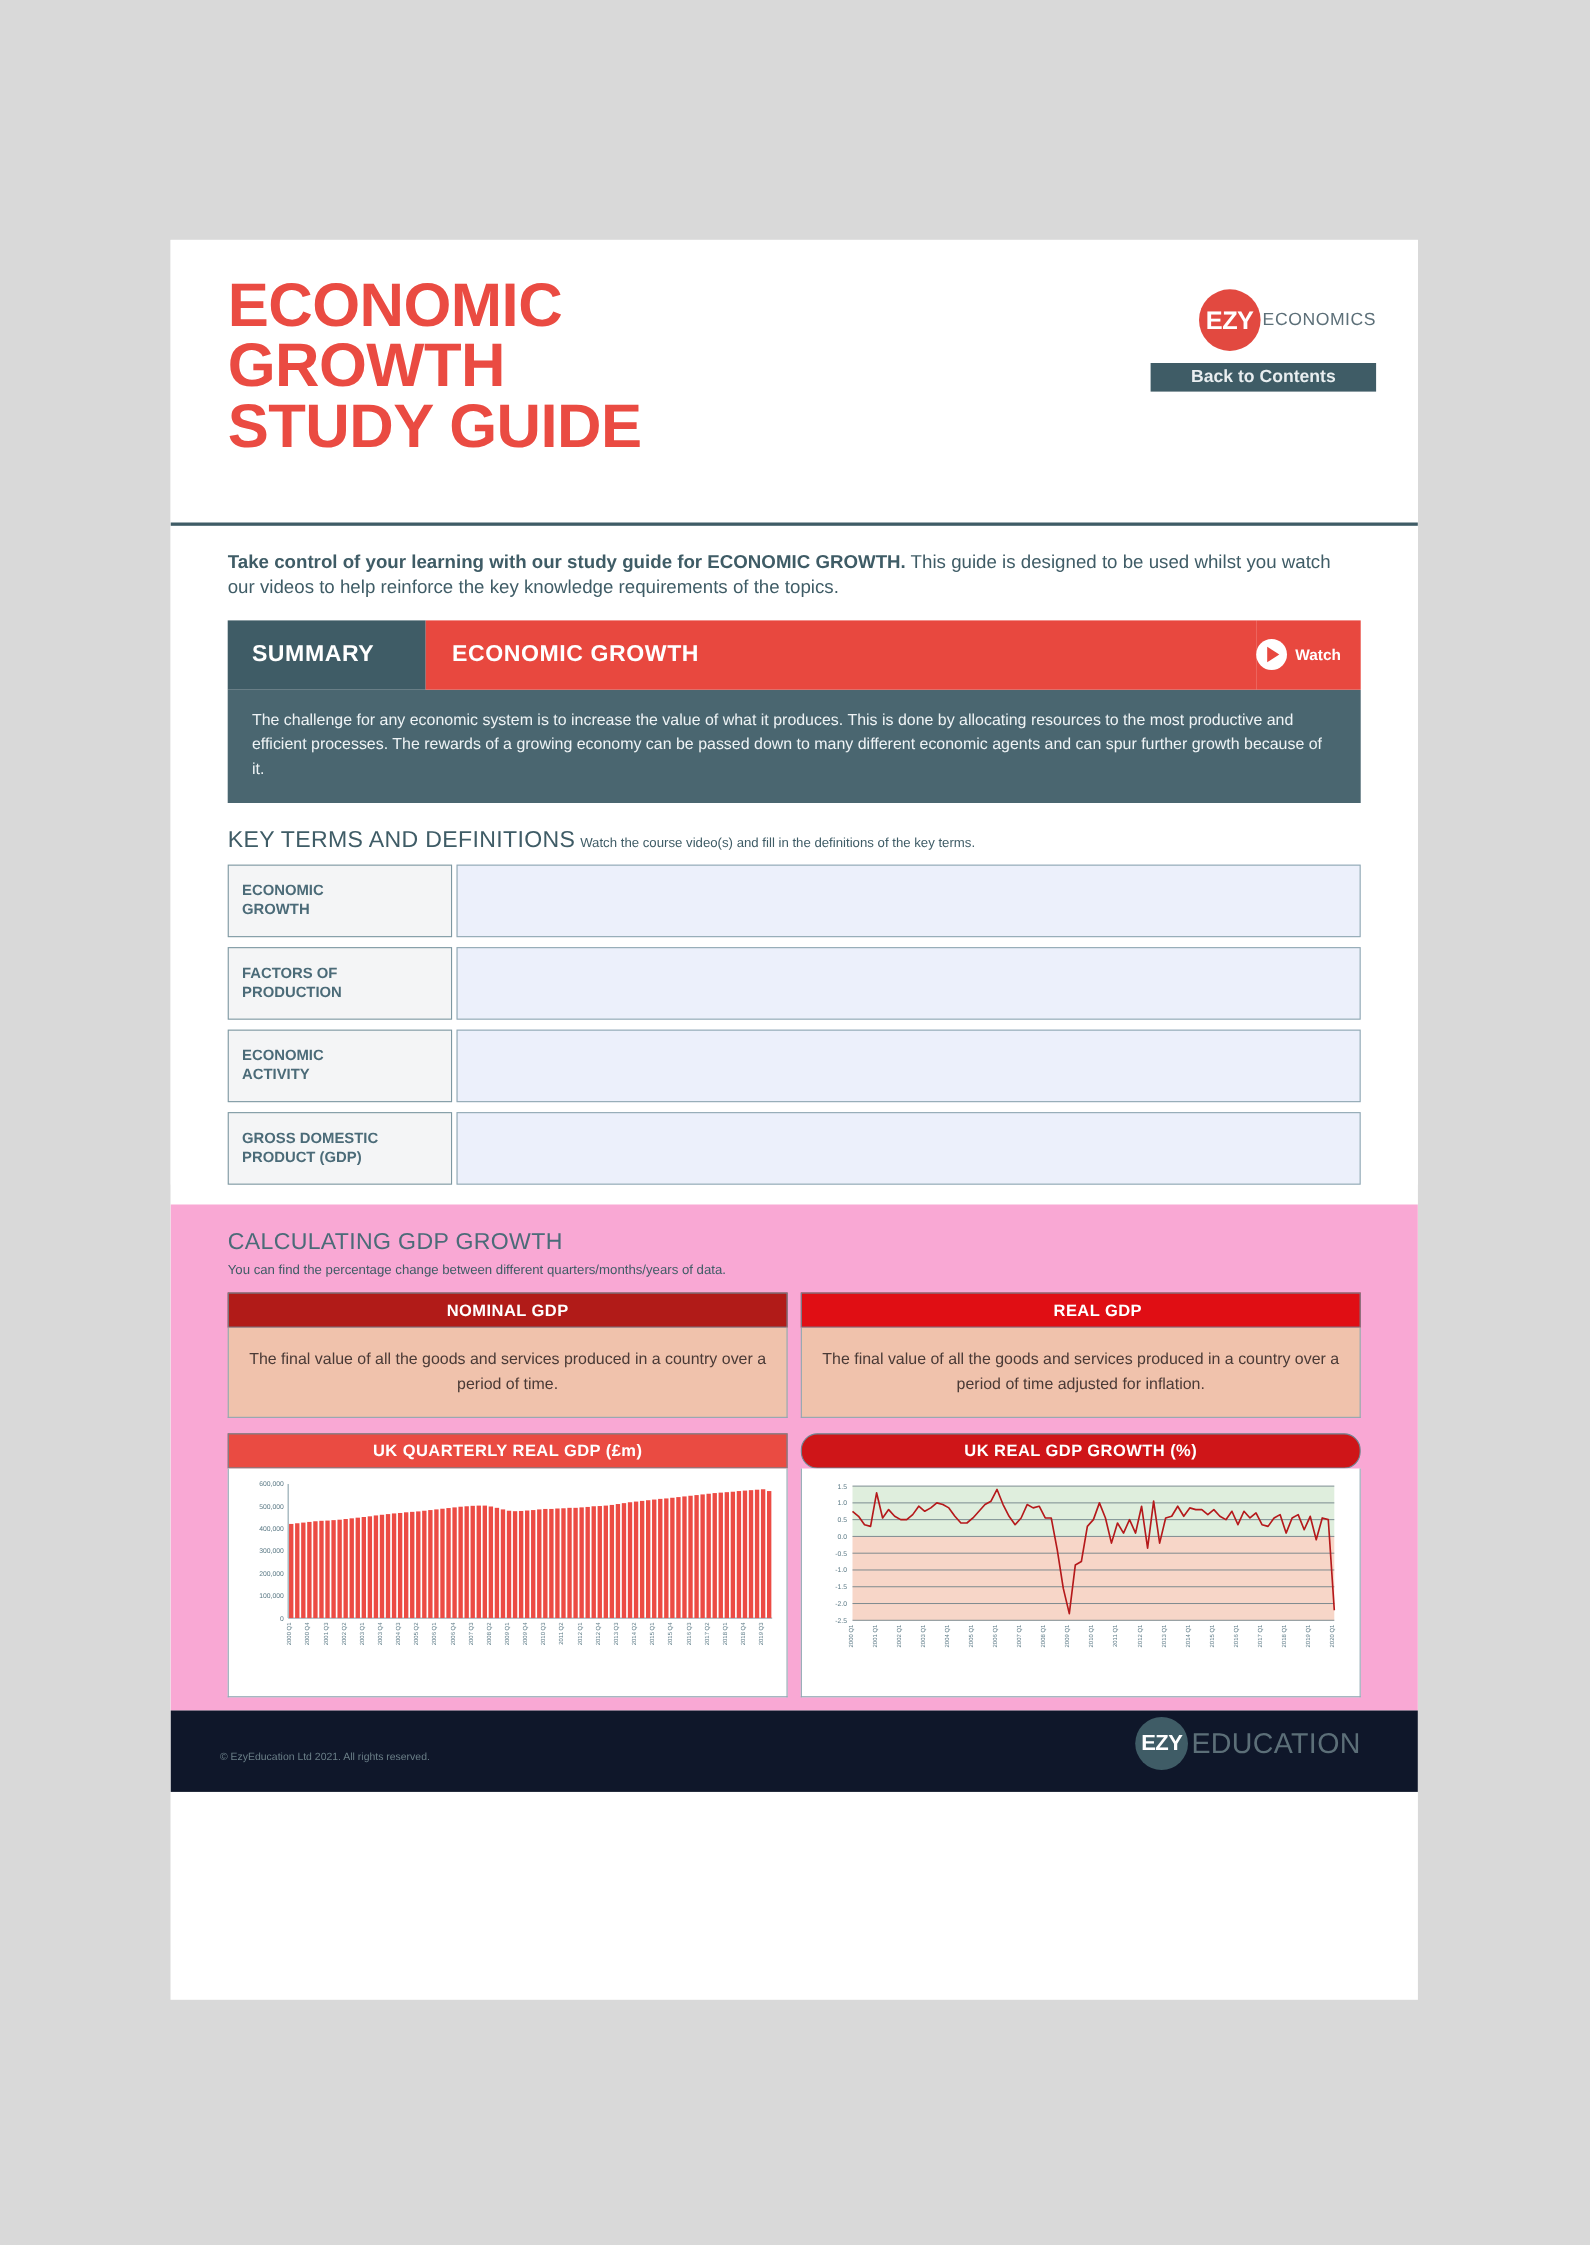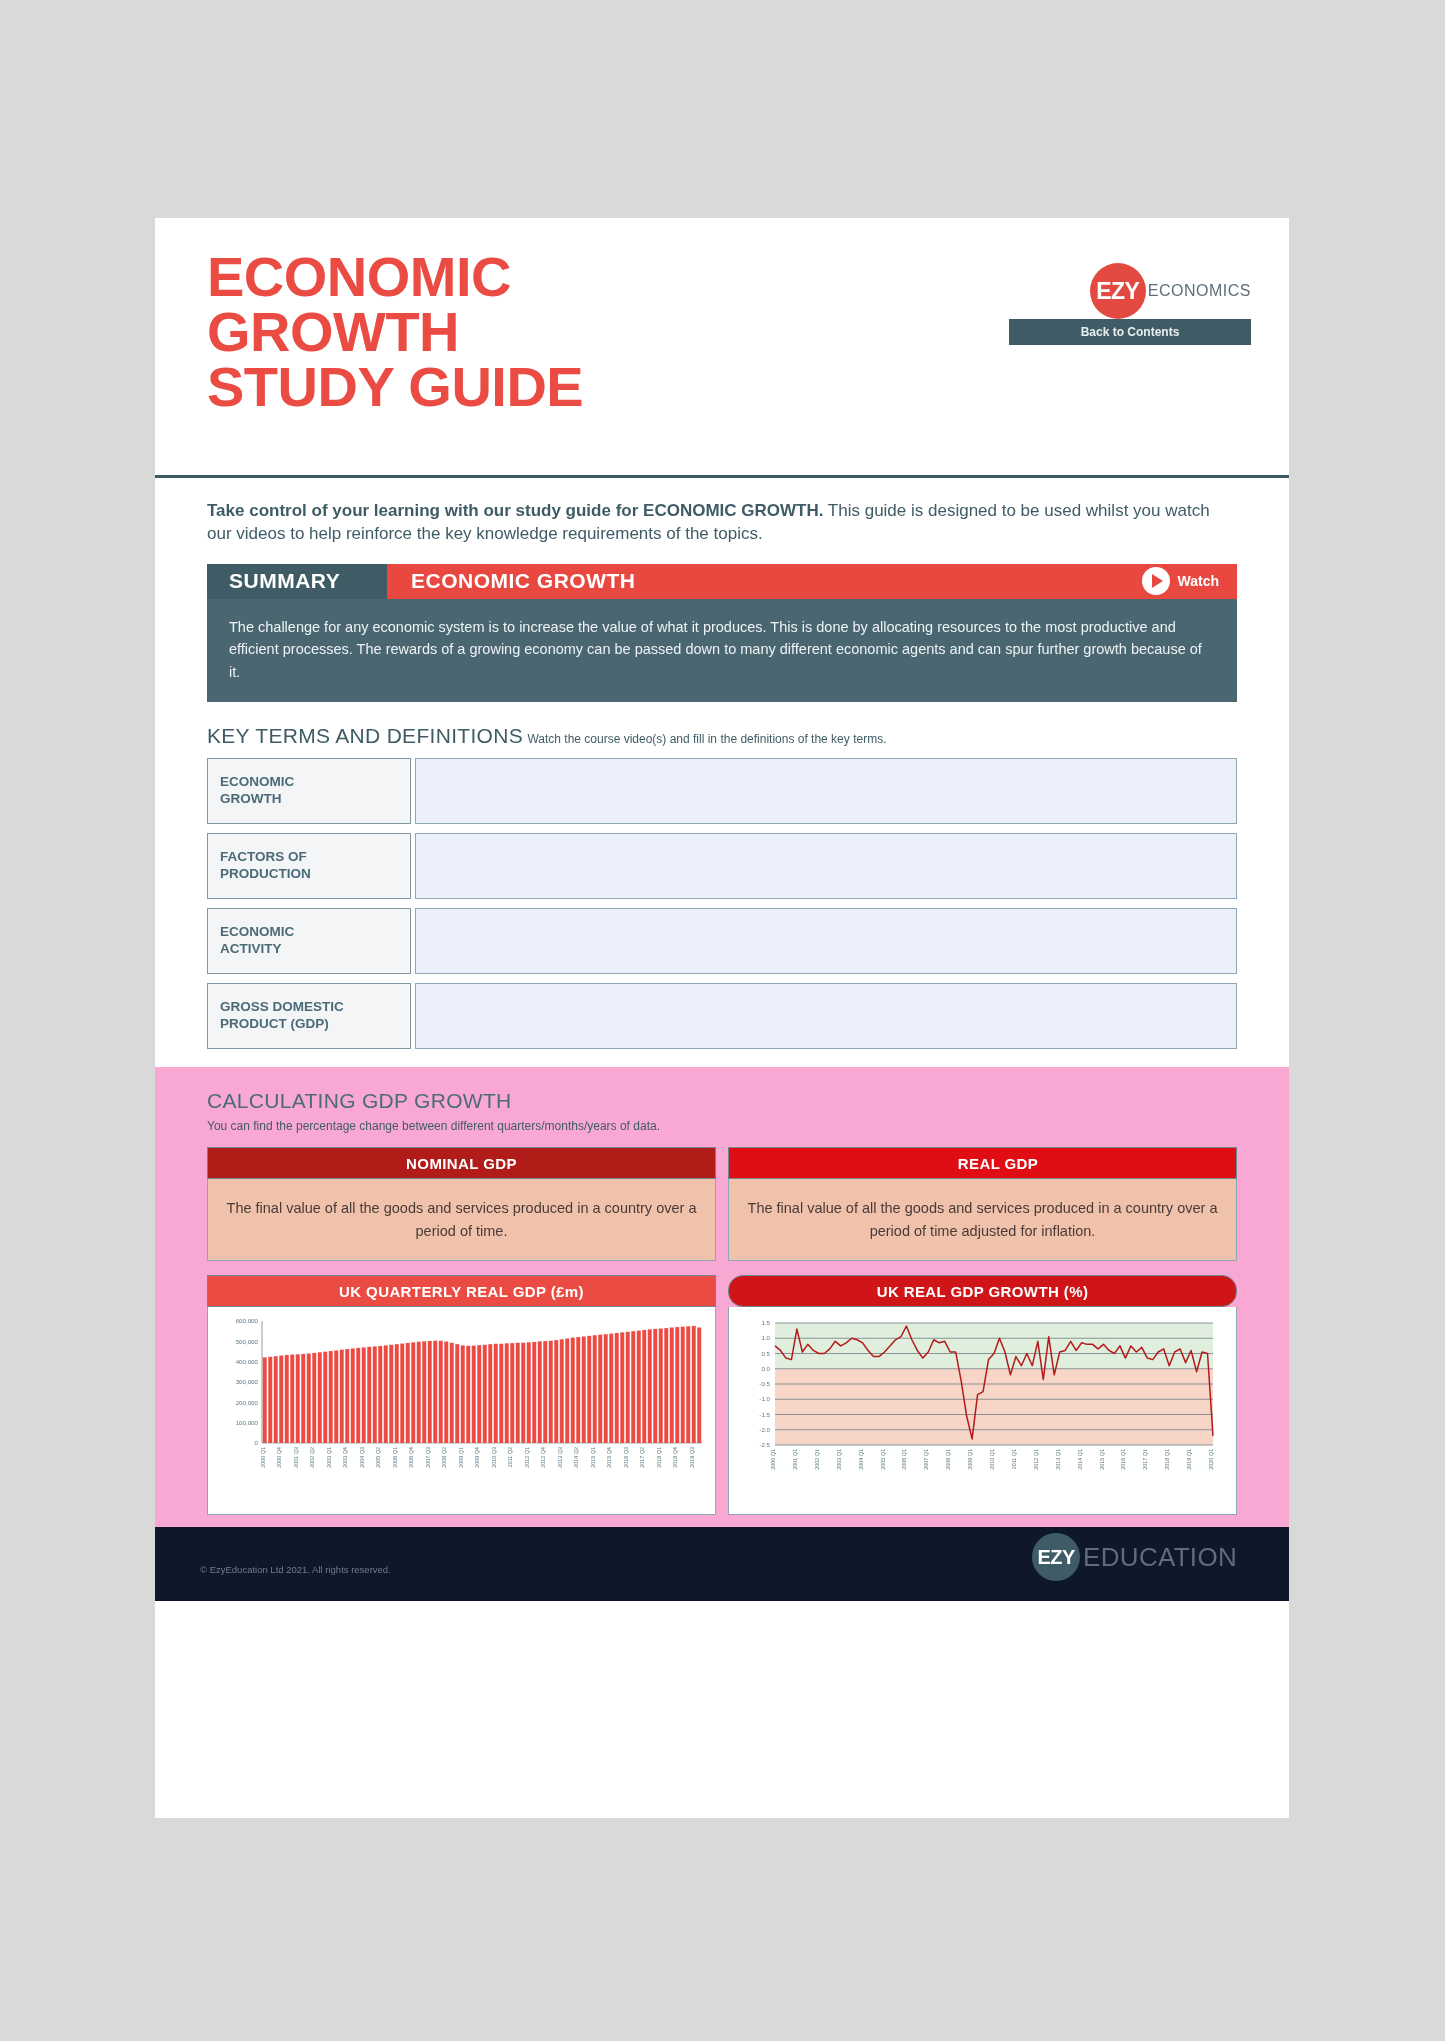--- a/index.html
+++ b/index.html
@@ -49,38 +49,39 @@
     margin-right: -4px;
     z-index: 2;
   }
   .brand-word {
     color: #5c6f78;
     font-size: 16px;
     letter-spacing: 0.5px;
     padding-left: 6px;
   }
   .back-btn {
-    width: 242px; height: 26px;
+    margin-top: 11px;
+    width: 205px; height: 26px;
     background: #3f5c66;
     color: #e9eef0;
-    font-size: 12px; font-weight: bold;
+    font-size: 16px; font-weight: bold;
     display: flex; align-items: center; justify-content: center;
     float: right;
     cursor: pointer;
   }
 
   
   .body-white { background: #ffffff; padding: 22px 52px 0 52px; }
   .intro {
     font-size: 17px; line-height: 1.35; color: #3f5c66;
     margin-bottom: 18px;
   }
   .intro b { font-weight: bold; }
 
-  .summary-bar { display: flex; height: 35px; }
+  .summary-bar { display: flex; height: 63px; }
   .summary-tag {
     width: 180px; background: #3f5c66; color: #fff;
     font-size: 21px; font-weight: bold; letter-spacing: 0.5px;
     display: flex; align-items: center; padding-left: 22px;
   }
   .summary-topic {
     flex: 1; background: #e8483f; color: #fff;
     font-size: 21px; font-weight: bold; letter-spacing: 0.5px;
     display: flex; align-items: center; padding-left: 24px;
   }

